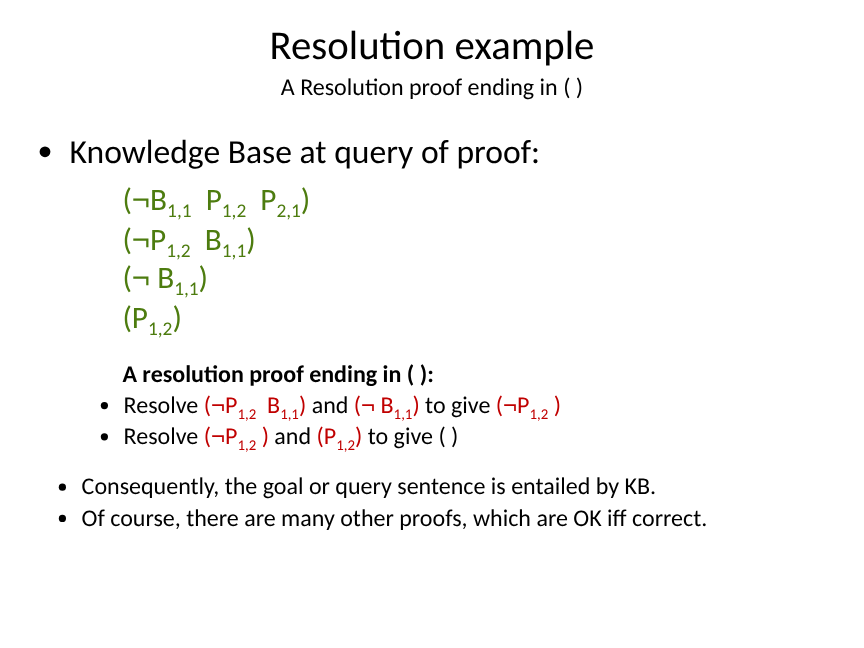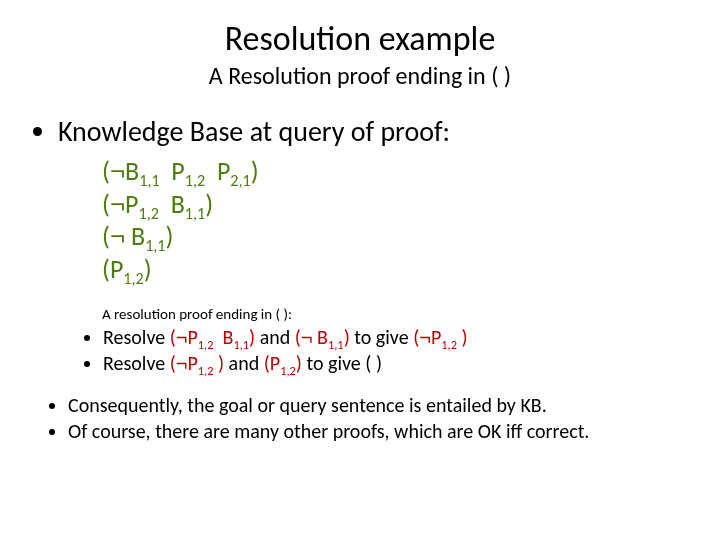--- a/index.html
+++ b/index.html
@@ -18,21 +18,21 @@
     padding: 18px 30px 20px 30px;
   }
   .title {
     text-align: center;
     font-size: 34px;
     margin: 0 0 2px 0;
     font-weight: 400;
   }
   .subtitle {
     text-align: center;
-    font-size: 24px;
+    font-size: 20px;
     margin: 0 0 24px 0;
   }
   ul.outer {
     list-style: disc;
     margin: 0;
     padding-left: 28px;
   }
   ul.outer > li {
     margin-bottom: 6px;
   }
@@ -45,22 +45,22 @@
     line-height: 1.25;
     color: #4d7c0f;
   }
   .clauses div { white-space: nowrap; }
   .sub { font-size: 0.62em; vertical-align: sub; line-height: 0; }
   .neg { font-family: 'Segoe UI Symbol', Arial, sans-serif; }
   .proof-block {
     margin: 0 0 10px 0;
   }
   .proof-title {
-    font-size: 15px;
-    font-weight: 400;
+    font-size: 20px;
+    font-weight: 700;
     margin-left: 72px;
     margin-bottom: 2px;
   }
   ul.proof {
     list-style: disc;
     margin: 0 0 18px 0;
     padding-left: 28px;
     font-size: 20px;
   }
   ul.proof > li { margin-bottom: 2px; margin-left: 45px; }

